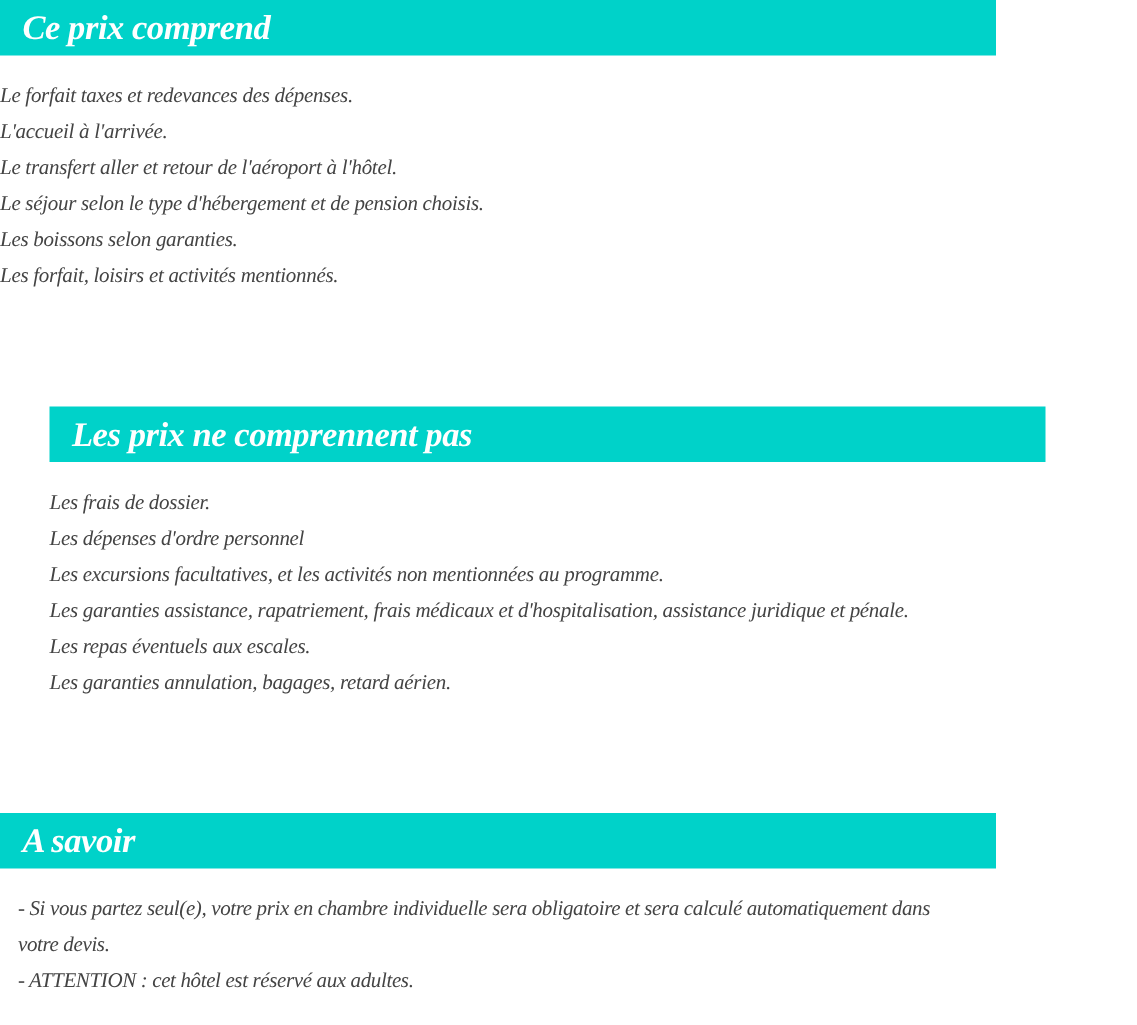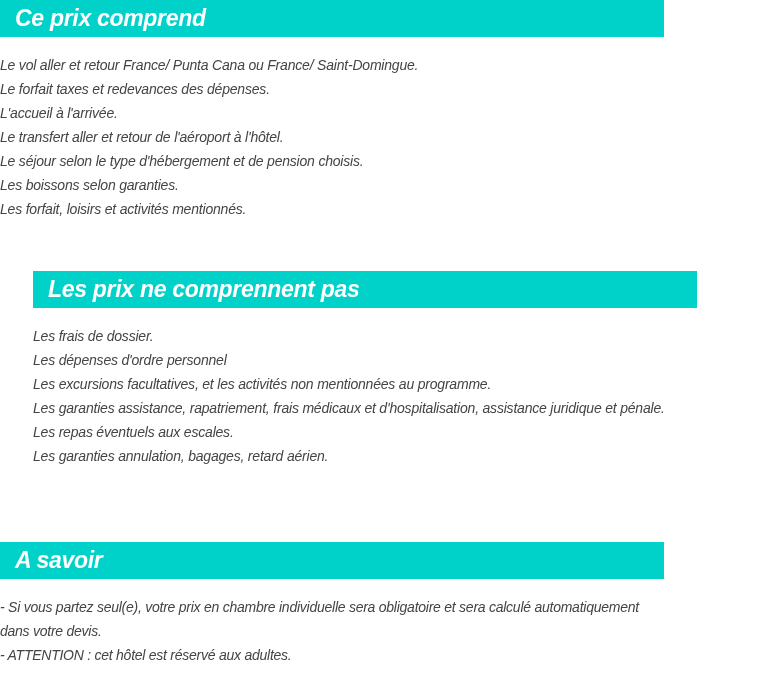--- a/index.html
+++ b/index.html
@@ -12,20 +12,21 @@
       height: 683px;
       overflow: hidden;
       position: relative;
       font-family: "Liberation Sans", "DejaVu Sans", sans-serif;
       color: #444444;
     }
     .section {
       position: absolute;
       left: 0;
       width: 664px;
+      font-family: Liberation Serif, serif;
     }
     .banner {
       height: 37px;
       background: #00d2c9;
       color: #ffffff;
       font-style: italic;
       font-weight: bold;
       font-size: 23px;
       line-height: 37px;
       padding-left: 15px;
@@ -40,21 +41,21 @@
     }
     .list li {
       font-style: italic;
       font-size: 14px;
       line-height: 24px;
       height: 24px;
       white-space: nowrap;
       letter-spacing: -0.2px;
     }
     .note-list {
-      margin: 0;
+      margin: 12px;
       padding: 0;
       list-style: none;
       margin-top: 16px;
     }
     .note-list li {
       font-style: italic;
       font-size: 14px;
       line-height: 24px;
       letter-spacing: -0.25px;
       padding-right: 6px;
@@ -62,21 +63,20 @@
     #sec1 { top: 0; }
     #sec2 { top: 271px; margin-left: 33px; }
     #sec3 { top: 542px; }
   </style>
 </head>
 <body>
 
 <div class="section" id="sec1">
   <div class="banner">Ce prix comprend</div>
   <ul class="list">
-    <li>Le vol aller et retour France/ Punta Cana ou France/ Saint-Domingue.</li>
     <li>Le forfait taxes et redevances des dépenses.</li>
     <li>L'accueil à l'arrivée.</li>
     <li>Le transfert aller et retour de l'aéroport à l'hôtel.</li>
     <li>Le séjour selon le type d'hébergement et de pension choisis.</li>
     <li>Les boissons selon garanties.</li>
     <li>Les forfait, loisirs et activités mentionnés.</li>
   </ul>
 </div>
 
 <div class="section" id="sec2">

